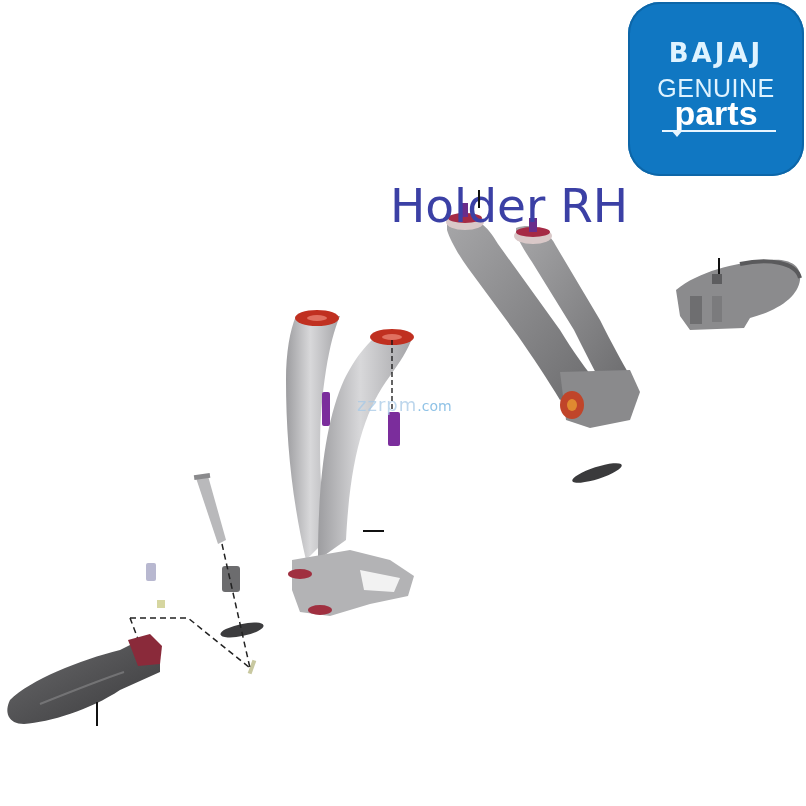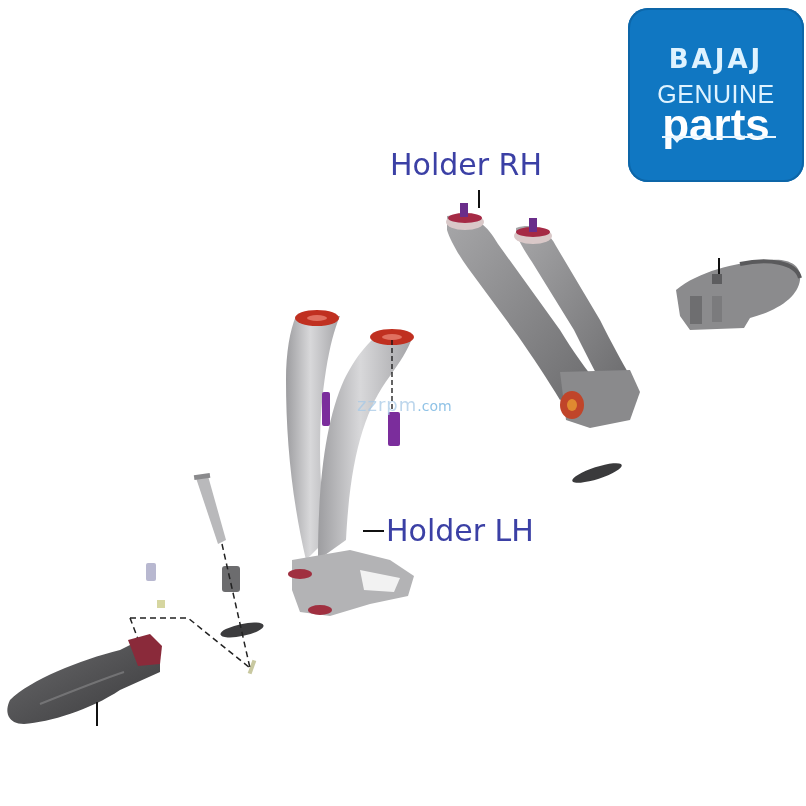--- a/index.html
+++ b/index.html
@@ -1,23 +1,23 @@
 <!DOCTYPE html>
 <html><head>
 <meta charset="utf-8">
 <style>
   html, body { margin: 0; padding: 0; background: #ffffff; }
   body { width: 806px; height: 806px; position: relative; overflow: hidden; font-family: "DejaVu Sans", "Liberation Sans", sans-serif; }
   .canvas { position: absolute; left: 0; top: 0; width: 806px; height: 806px; }
-  .label { position: absolute; color: #3b40a5; font-size: 30px; line-height: 1; white-space: nowrap; letter-spacing: 0px; }
+  .label { position: absolute; color: #3b40a5; font-size: 47px; line-height: 1; white-space: nowrap; letter-spacing: 0px; margin-top: 32px; }
   .leader { position: absolute; background: #111; }
-  .logo { position: absolute; left: 628px; top: 8px; width: 176px; height: 174px; background: #1077c2; border-radius: 20px; box-shadow: inset 0 0 0 2px #0d66a8; }
+  .logo { position: absolute; left: 628px; top: 2px; width: 176px; height: 174px; background: #1077c2; border-radius: 32px; box-shadow: inset 0 0 0 2px #0d66a8; }
   .logo-brand { position: absolute; left: 0; right: 0; top: 36px; text-align: center; color: #dff3ff; font-family: "DejaVu Sans", sans-serif; font-weight: bold; font-size: 26px; letter-spacing: 3px; }
   .logo-genuine { position: absolute; left: 0; right: 0; top: 72px; text-align: center; color: #dff3ff; font-family: "Liberation Sans", sans-serif; font-size: 25px; letter-spacing: 0.5px; }
-  .logo-parts { position: absolute; left: 0; right: 0; top: 92px; text-align: center; color: #ffffff; font-family: "Liberation Sans", sans-serif; font-weight: bold; font-size: 44px; }
+  .logo-parts { position: absolute; left: 0; right: 0; top: 92px; text-align: center; color: #ffffff; font-family: "Liberation Sans", sans-serif; font-weight: bold; font-size: 34px; }
   .logo-underline { position: absolute; left: 34px; top: 128px; width: 114px; height: 2px; background: #e8f6ff; }
   .logo-caret { position: absolute; left: 43px; top: 128px; width: 0; height: 0; border-left: 6px solid transparent; border-right: 6px solid transparent; border-top: 7px solid #e8f6ff; }
   .watermark { position: absolute; left: 357px; top: 394px; font-size: 14px; color: #7fb6e0; opacity: 0.75; }
   .watermark .big { font-size: 18px; color: #a7c9e6; letter-spacing: 1px; text-align: right; }
   .watermark .small { font-size: 14px; color: #6aaede; }
 </style>
 </head>
 <body>
 
 <div class="canvas">
@@ -113,18 +113,17 @@
     <div class="logo-parts">parts</div>
     <div class="logo-underline"></div>
     <div class="logo-caret"></div>
   </div>
 
   <div class="label" style="left:390px; top:150px;">Holder RH</div>
   <div class="leader" style="left:478px; top:190px; width:2px; height:18px;"></div>
 
   <div class="leader" style="left:718px; top:258px; width:2px; height:16px;"></div>
 
-  <div class="label" style="left:386px; top:516px;">Holder LH</div>
   <div class="leader" style="left:363px; top:530px; width:21px; height:2px;"></div>
 
   <div class="leader" style="left:96px; top:702px; width:2px; height:24px;"></div>
 
 </div>
 
 </body></html>

